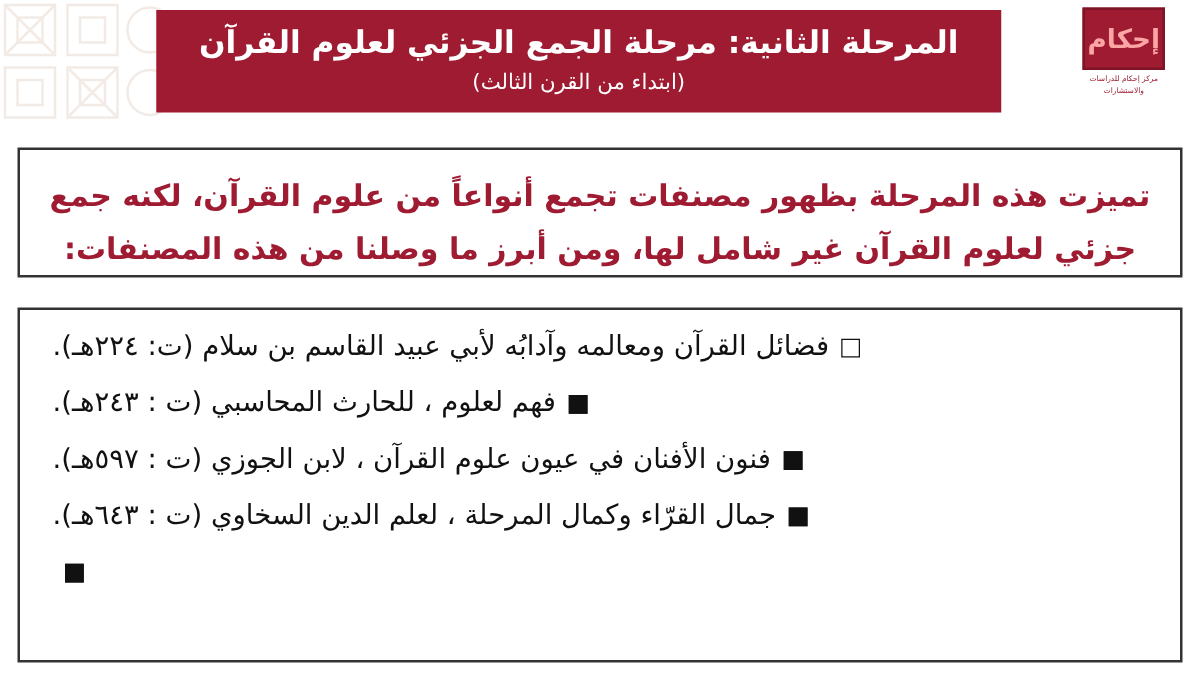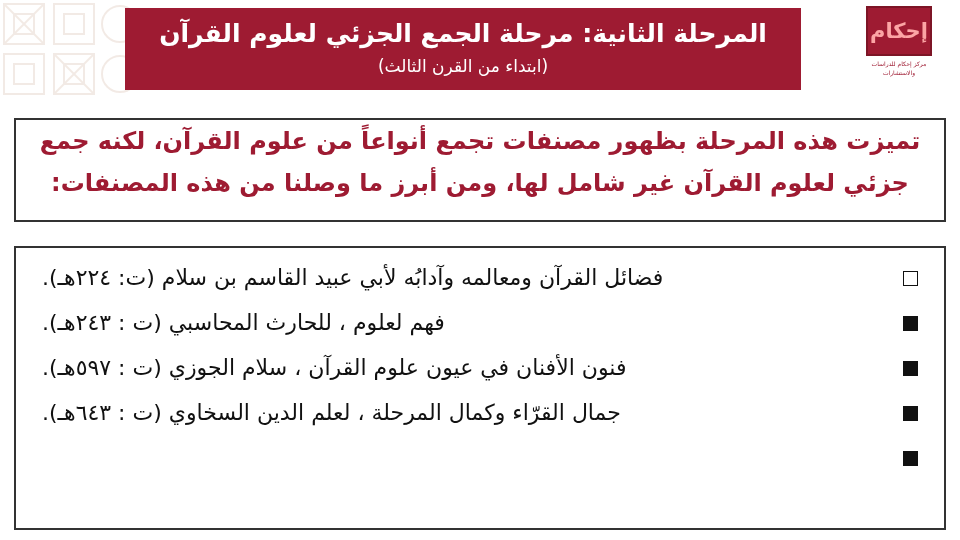--- a/index.html
+++ b/index.html
@@ -87,21 +87,21 @@
   .intro-box {
     position: absolute;
     top: 118px;
     left: 14px;
     width: 932px;
     height: 104px;
     border: 2px solid #333333;
     box-sizing: border-box;
     background: #ffffff;
     display: flex;
-    align-items: flex-start;
+    align-items: flex-end;
     justify-content: center;
   }
   .intro-text {
     color: #9e1b32;
     font-size: 24px;
     font-weight: bold;
     line-height: 1.75;
     text-align: center;
     direction: rtl;
     padding: 0 16px;
@@ -116,21 +116,21 @@
     height: 284px;
     border: 2px solid #333333;
     box-sizing: border-box;
     background: #ffffff;
     padding: 14px 26px 10px 26px;
     direction: rtl;
   }
   .list-item {
     display: flex;
     align-items: flex-start;
-    justify-content: space-between;
+    justify-content: flex-end;
     font-size: 22px;
     color: #111111;
     line-height: 1.45;
     margin-bottom: 13px;
     direction: rtl;
   }
   .bullet {
     flex: 0 0 auto;
     width: 13px;
     height: 13px;
@@ -187,21 +187,21 @@
   <div class="list-item">
     <span class="bullet"></span>
     <span class="item-text">فضائل القرآن ومعالمه وآدابُه لأبي عبيد القاسم بن سلام (ت: ٢٢٤هـ).</span>
   </div>
   <div class="list-item">
     <span class="bullet filled"></span>
     <span class="item-text">فهم لعلوم ، للحارث المحاسبي (ت : ٢٤٣هـ).</span>
   </div>
   <div class="list-item">
     <span class="bullet filled"></span>
-    <span class="item-text">فنون الأفنان في عيون علوم القرآن ، سلام الجوزي (ت : ٥٩٧هـ).</span>
+    <span class="item-text">فنون الأفنان في عيون علوم القرآن ، لابن الجوزي (ت : ٥٩٧هـ).</span>
   </div>
   <div class="list-item">
     <span class="bullet filled"></span>
     <span class="item-text">جمال القرّاء وكمال المرحلة ، لعلم الدين السخاوي (ت : ٦٤٣هـ).</span>
   </div>
   <div class="list-item">
     <span class="bullet filled"></span>
   </div>
 </div>
 

